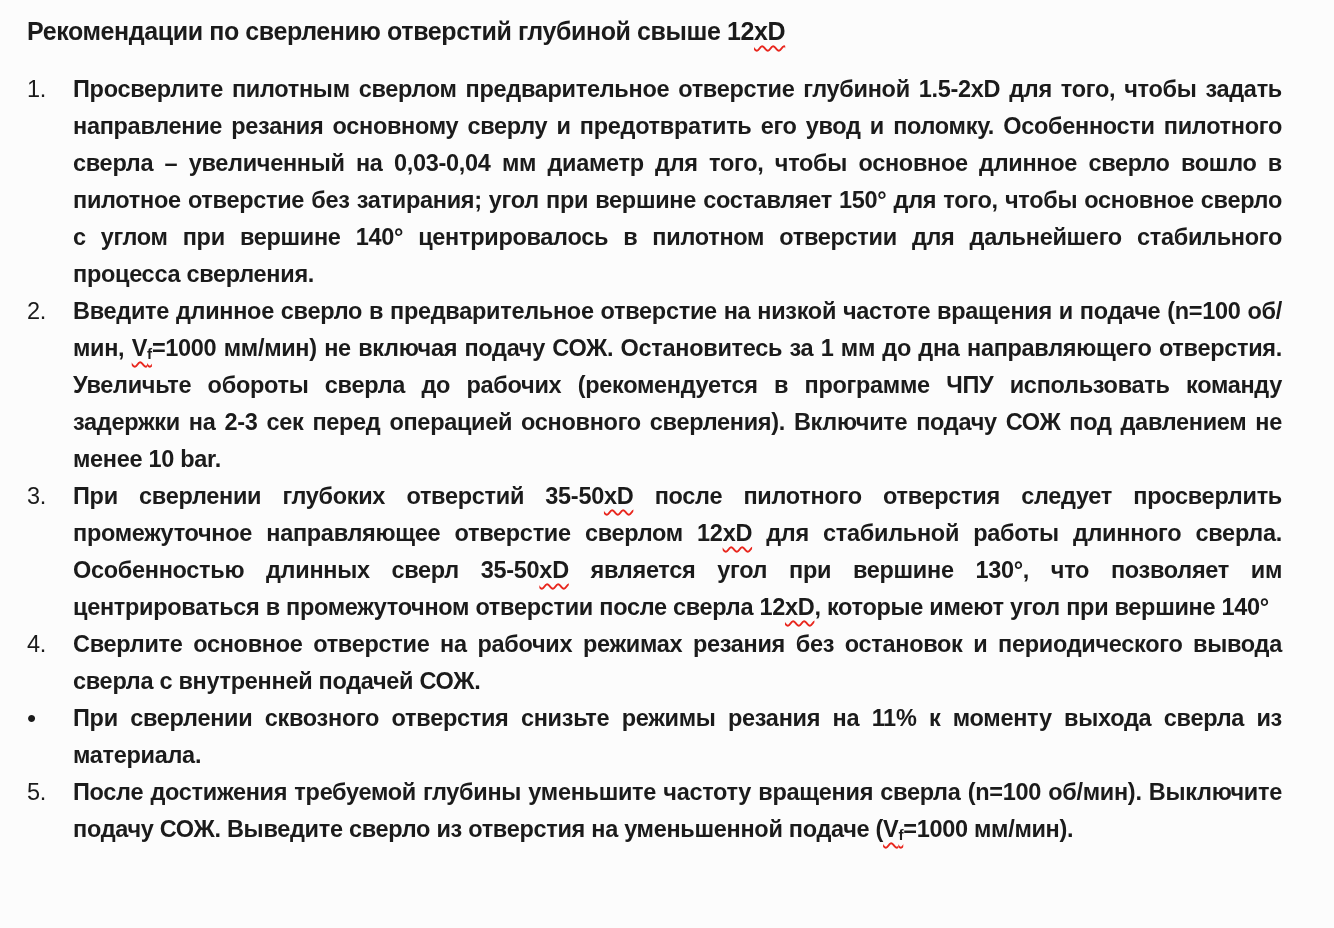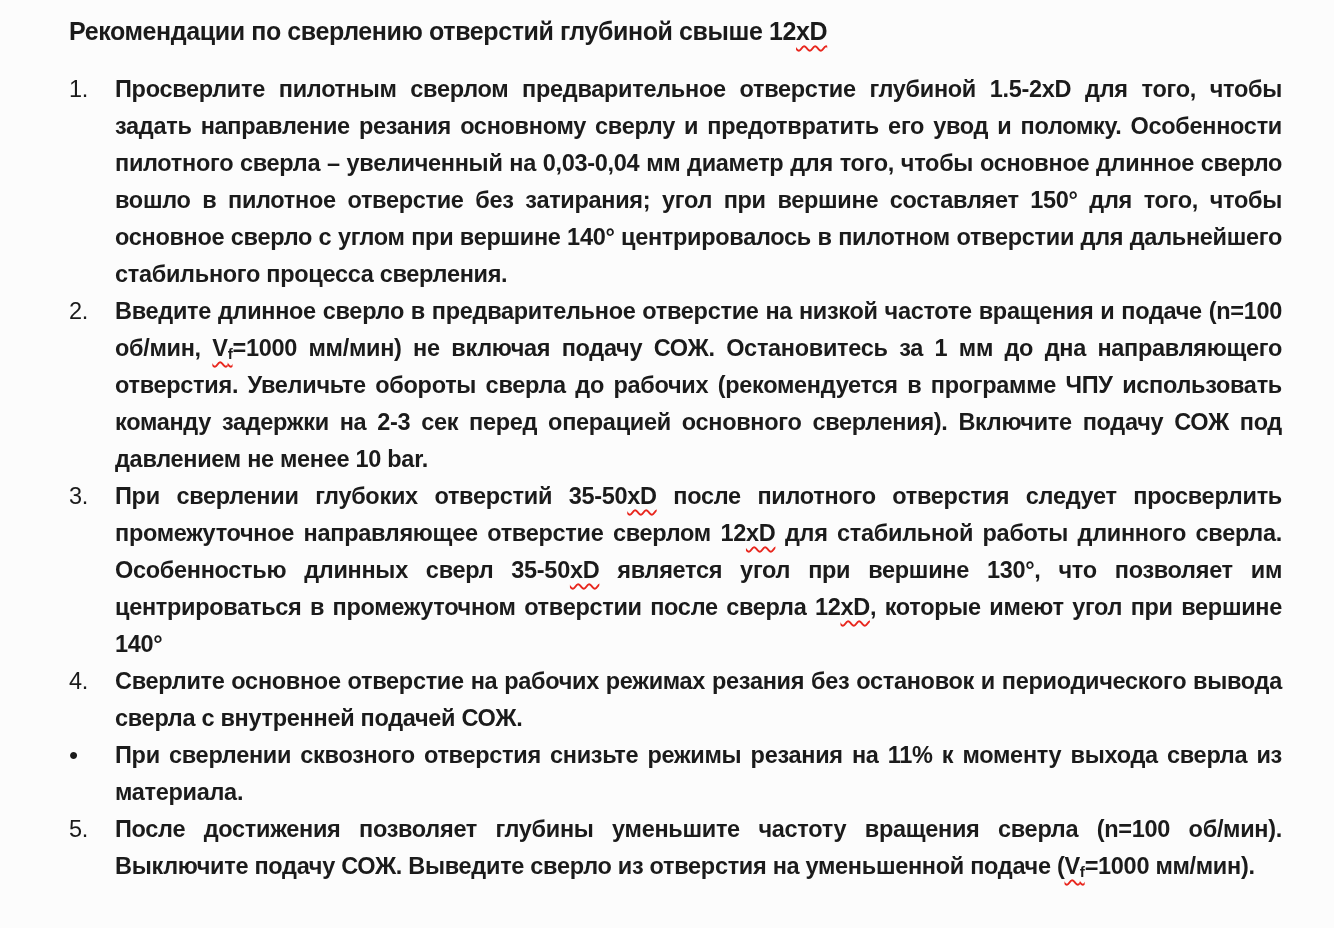--- a/index.html
+++ b/index.html
@@ -9,21 +9,21 @@
   }
   html, body { margin: 0; padding: 0; }
   body {
     width: 1334px;
     height: 928px;
     background: var(--bg);
     color: var(--text);
     font-family: "Liberation Sans", sans-serif;
     overflow: hidden;
   }
-  .doc { padding: 13px 52px 0 27px; margin-left: 42px; }
+  .doc { padding: 13px 52px 0 27px; }
   .title {
     font-weight: bold;
     font-size: 25px;
     line-height: 37px;
     letter-spacing: -0.4px;
     margin: 0 0 21px 0;
   }
   .list-item { display: flex; align-items: flex-start; }
   .item-marker {
     flex: 0 0 46px;
@@ -76,16 +76,16 @@
       <div class="list-item">
         <div class="item-marker">4.</div>
         <div class="item-text"><span>Сверлите основное отверстие на рабочих режимах резания без остановок и периодического вывода сверла с внутренней подачей СОЖ.</span></div>
       </div>
       <div class="list-item">
         <div class="item-marker bullet">•</div>
         <div class="item-text"><span>При сверлении сквозного отверстия снизьте режимы резания на 11% к моменту выхода сверла из материала.</span></div>
       </div>
       <div class="list-item">
         <div class="item-marker">5.</div>
-        <div class="item-text"><span>После достижения позволяет глубины уменьшите частоту вращения сверла (n=100 об/мин). Выключите подачу СОЖ. Выведите сверло из отверстия на уменьшенной подаче (</span><span class="sq"><span>V</span><span class="sub">f</span></span><span>=1000 мм/мин).</span></div>
+        <div class="item-text"><span>После достижения требуемой глубины уменьшите частоту вращения сверла (n=100 об/мин). Выключите подачу СОЖ. Выведите сверло из отверстия на уменьшенной подаче (</span><span class="sq"><span>V</span><span class="sub">f</span></span><span>=1000 мм/мин).</span></div>
       </div>
     </div>
 </div>
 
 </body></html>

